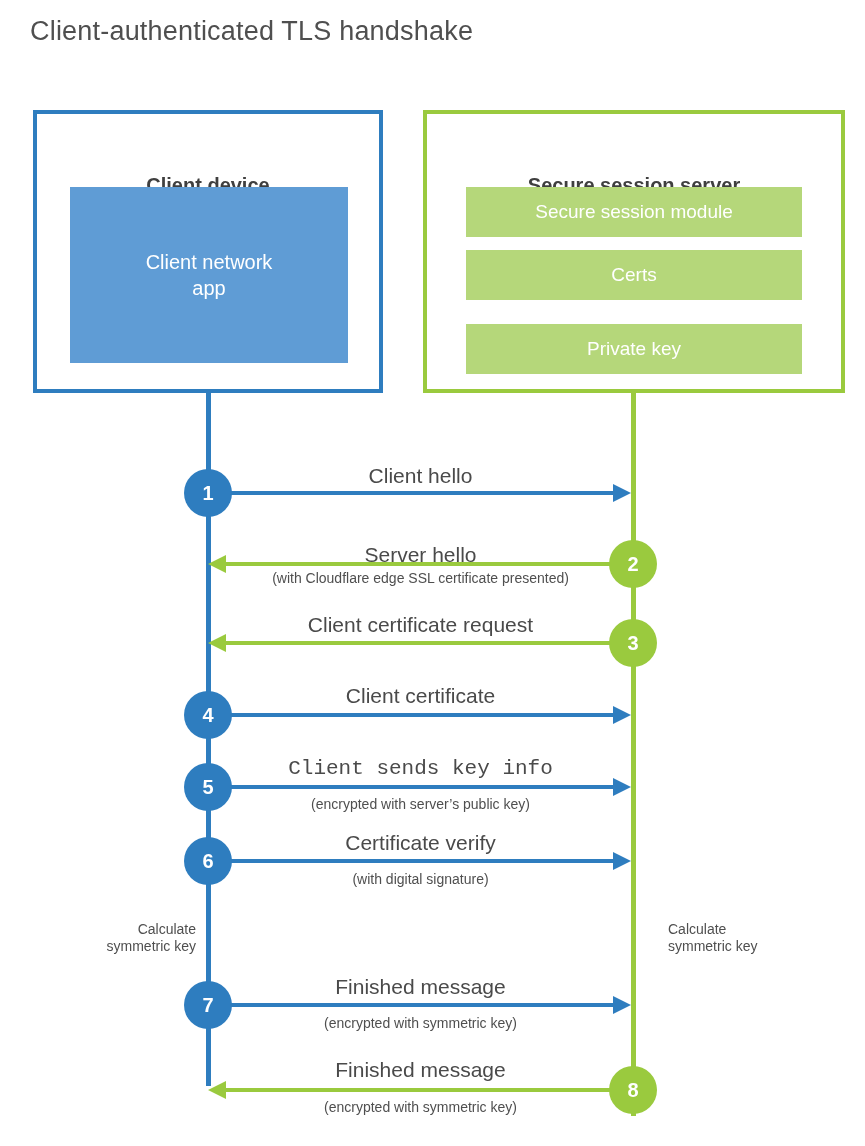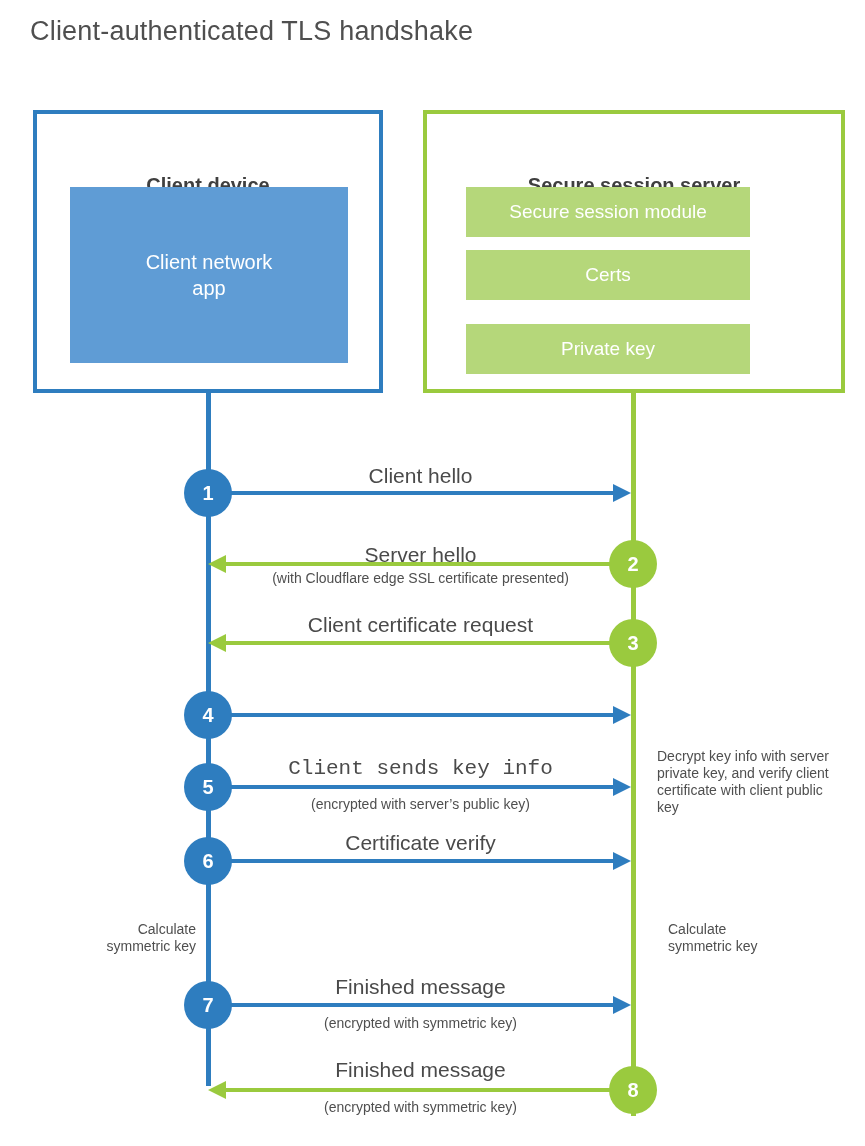--- a/index.html
+++ b/index.html
@@ -12,21 +12,21 @@
   
   .actor-box{position:absolute;box-sizing:border-box;background:#fff;}
   .client-box{left:33px;top:110px;width:350px;height:283px;border:4px solid #2e7dbf;}
   .server-box{left:423px;top:110px;width:422px;height:283px;border:4px solid #9aca3e;}
   .actor-title{position:absolute;left:0;right:0;top:16px;text-align:center;font-size:20px;font-weight:bold;color:#3f3f3f;margin-top:44px;}
 
   .client-app{position:absolute;left:70px;top:187px;width:278px;height:176px;background:#5f9cd5;
     display:flex;align-items:center;justify-content:center;text-align:center;color:#ffffff;font-size:20px;
     white-space:pre-line;line-height:26px;}
 
-  .server-bar{position:absolute;left:466px;width:284px;height:50px;background:#b5d77a;color:#ffffff;
+  .server-bar{position:absolute;left:466px;width:336px;height:50px;background:#b5d77a;color:#ffffff;
     font-size:19px;text-align:center;line-height:50px;}
   .bar-1{top:187px;} .bar-2{top:250px;} .bar-3{top:312px;margin-top:12px;}
 
   
   .lifeline{position:absolute;width:5px;z-index:1;}
   .lifeline.blue{left:206px;top:392px;height:694px;background:#2e7dbf;}
   .lifeline.green{left:631px;top:392px;height:724px;background:#9aca3e;}
 
   
   .circle{position:absolute;width:48px;height:48px;border-radius:50%;z-index:3;color:#fff;
@@ -82,33 +82,34 @@
 
   <div class="msg-label" style="top:543px;">Server hello</div>
   <div class="arrow green" style="top:562px;"></div>
   <div class="msg-sub" style="top:570px;">(with Cloudflare edge SSL certificate presented)</div>
   <div class="circle green" style="top:540px;">2</div>
 
   <div class="msg-label" style="top:613px;">Client certificate request</div>
   <div class="arrow green" style="top:641px;"></div>
   <div class="circle green" style="top:619px;">3</div>
 
+  <div class="msg-label" style="top:684px;">Client certificate</div>
   <div class="arrow blue" style="top:713px;"></div>
   <div class="circle blue" style="top:691px;">4</div>
 
   <div class="msg-label" style="top:757px;font-family:Liberation Mono, monospace;">Client sends key info</div>
   <div class="arrow blue" style="top:785px;"></div>
   <div class="msg-sub" style="top:796px;">(encrypted with server’s public key)</div>
   <div class="circle blue" style="top:763px;">5</div>
 
   <div class="msg-label" style="top:831px;">Certificate verify</div>
   <div class="arrow blue" style="top:859px;"></div>
+  <div class="msg-sub" style="top:871px;">(with digital signature)</div>
   <div class="circle blue" style="top:837px;">6</div>
 
-  <div class="note note-right-decrypt">Decrypt key info with server private key, and verify client certificate with client public key</div>
   <div class="note note-left-calc">Calculate
 symmetric key</div>
   <div class="note note-right-calc">Calculate
 symmetric key</div>
 
   <div class="msg-label" style="top:975px;">Finished message</div>
   <div class="arrow blue" style="top:1003px;"></div>
   <div class="msg-sub" style="top:1015px;">(encrypted with symmetric key)</div>
   <div class="circle blue" style="top:981px;">7</div>
 

